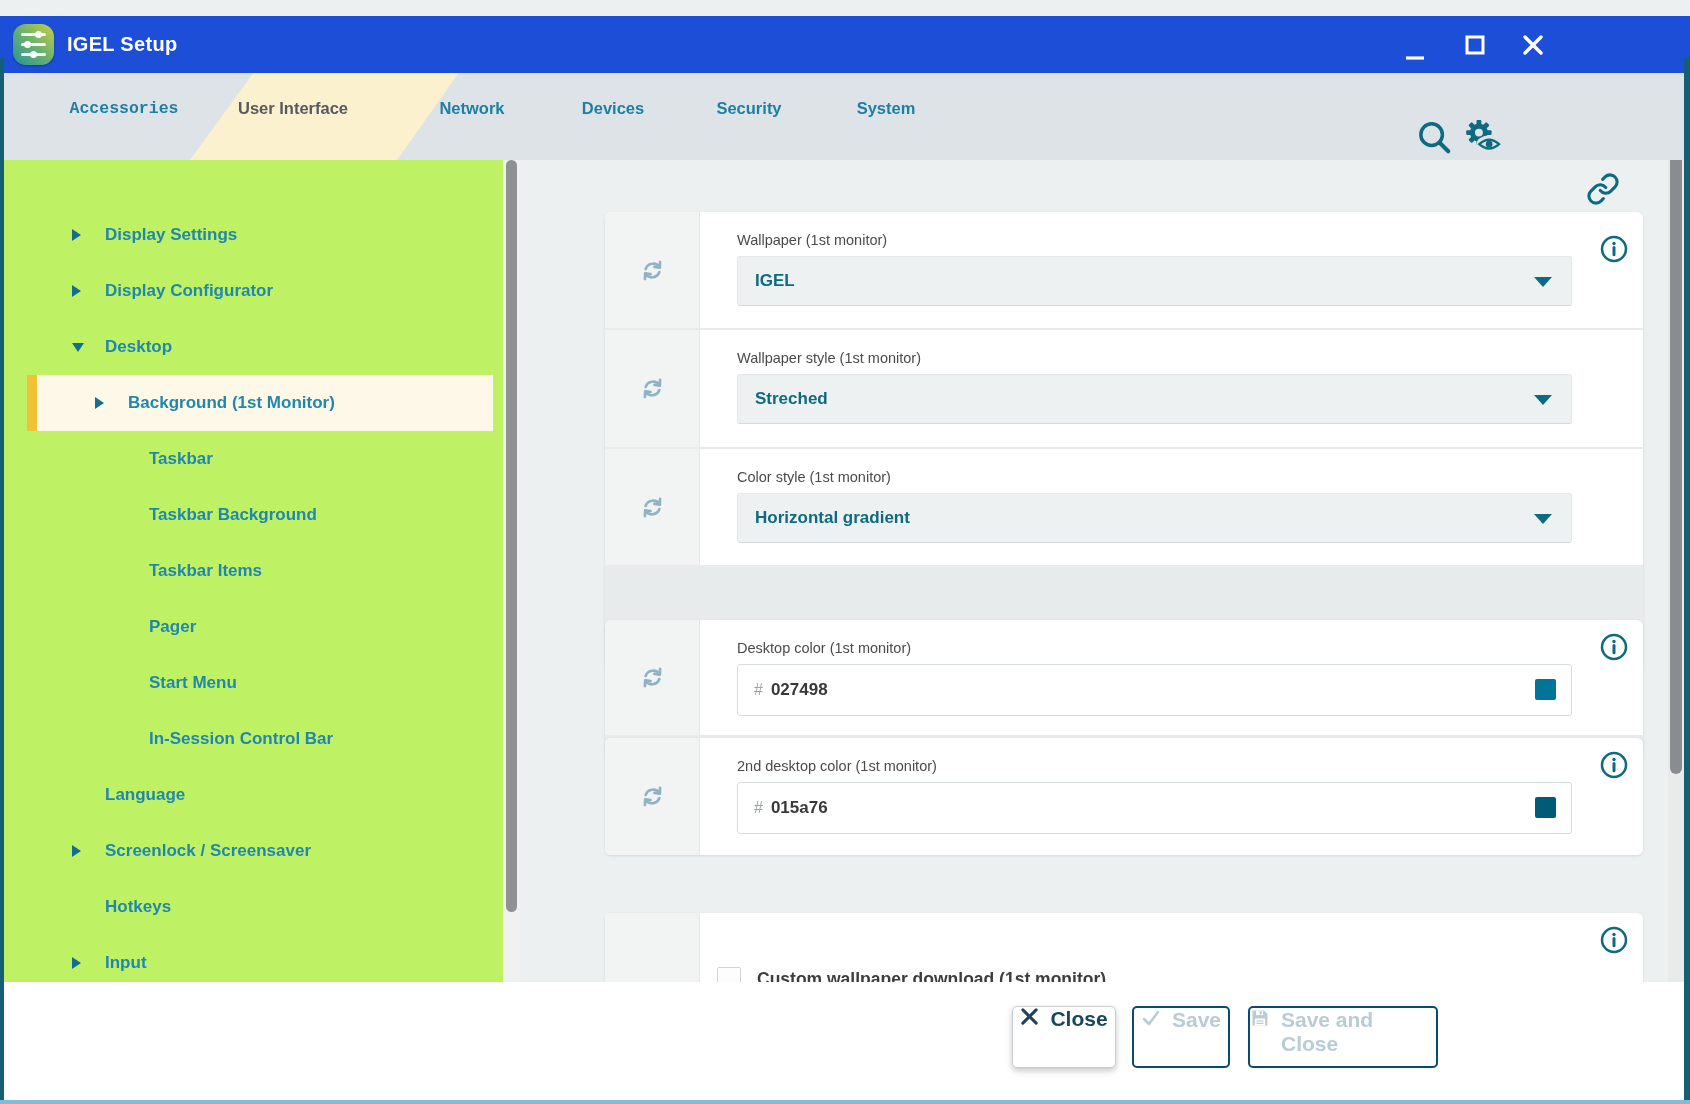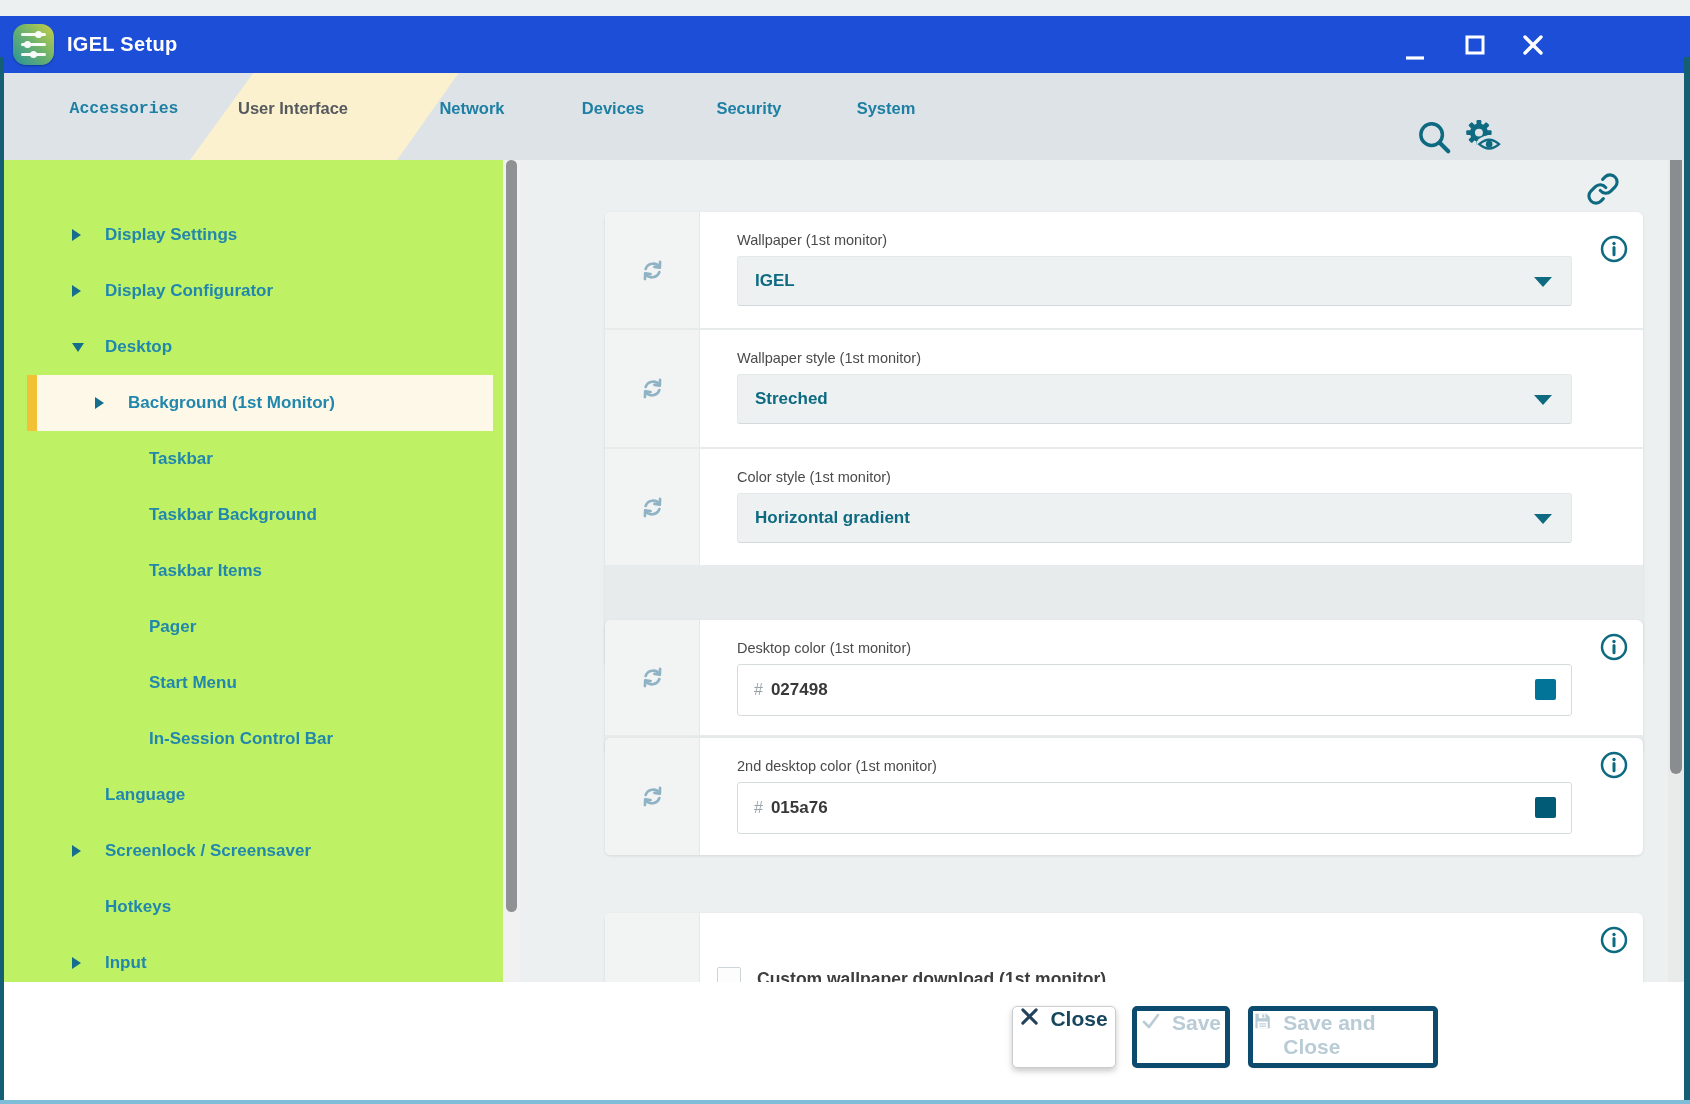--- a/index.html
+++ b/index.html
@@ -76,21 +76,21 @@
   .main-scroll-track { position:absolute; left:1668px; top:160px; width:16px; height:822px; background:#e9ebeb; z-index:4; }
   .main-scroll-thumb { position:absolute; left:2px; top:-8px; width:12px; height:622px; background:#8a8d8f; border-radius:6px; }
 
   
   .footer { position:absolute; left:4px; top:982px; width:1680px; height:118px; background:#ffffff; z-index:6; }
   .btn { position:absolute; top:24px; height:62px; background:#ffffff; border-radius:5px;
          display:flex; align-items:flex-start; justify-content:center; gap:11px;
          font-size:21px; font-weight:bold; cursor:pointer; }
   .btn-close { left:1008px; width:104px; border:1px solid #c9cdcf; color:#17475c;
                box-shadow:0 3px 6px rgba(0,0,0,.22); }
-  .btn-disabled { border:5px solid #0c4a6e; color:#b9ccd6; box-shadow:0 1px 2px rgba(0,0,0,.05); cursor:default; }
+  .btn-disabled { border:2px solid #0c4a6e; color:#b9ccd6; box-shadow:0 1px 2px rgba(0,0,0,.05); cursor:default; }
   .btn-save { left:1128px; width:98px; }
   .btn-saveclose { left:1244px; width:190px; }
 </style>
 </head>
 <body>
 
 <div class="window">
 
   <div class="titlebar">
     <div class="app-logo">

